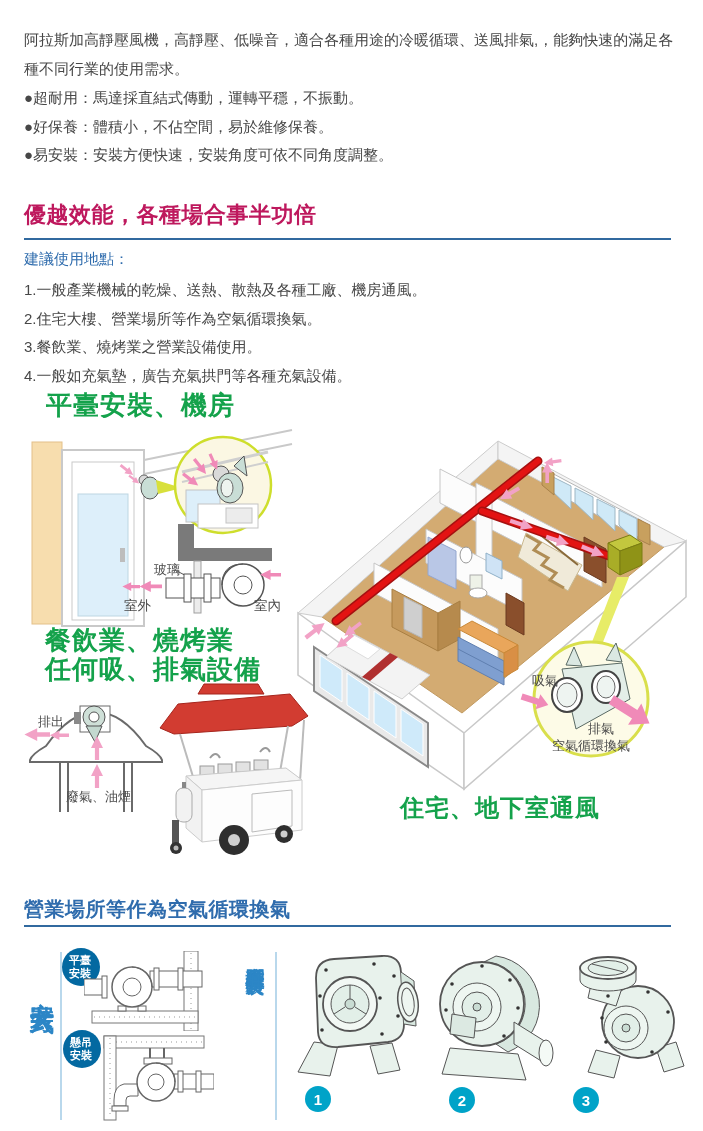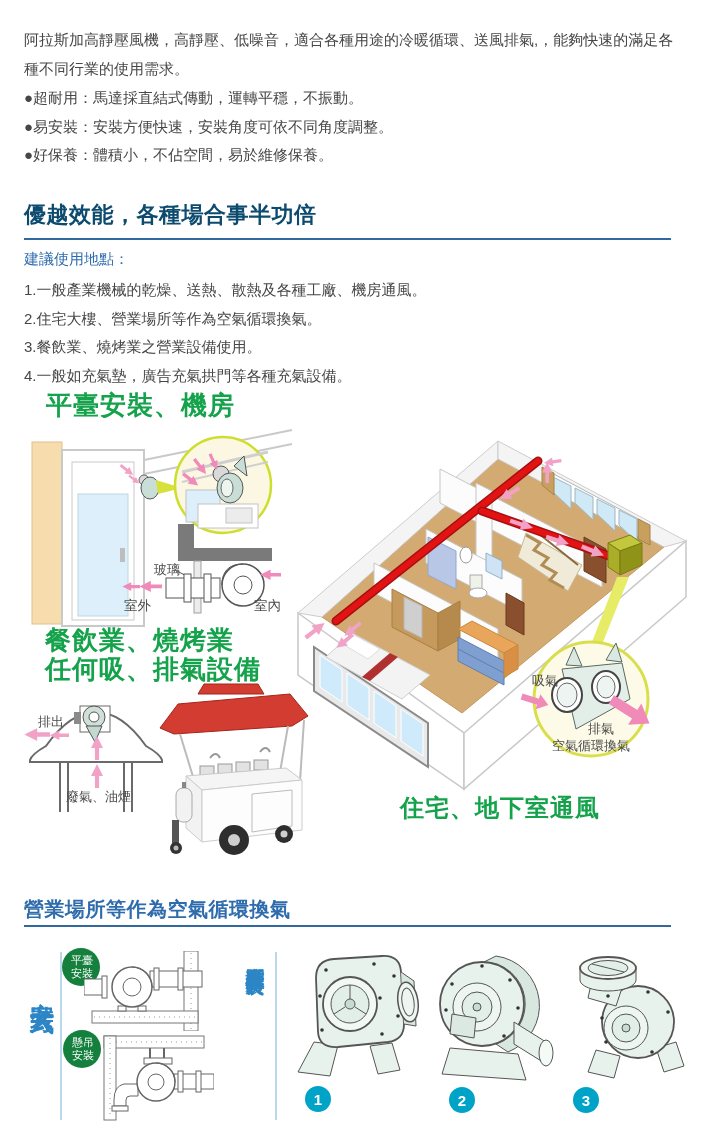--- a/index.html
+++ b/index.html
@@ -1,30 +1,30 @@
 <!DOCTYPE html>
 <html><head>
 <meta charset="utf-8">
 <style>
   html,body{margin:0;padding:0;background:#ffffff;}
   #page{position:relative;width:703px;height:1131px;background:#ffffff;overflow:hidden;
         font-family:"Liberation Sans","DejaVu Sans",sans-serif;}
   .abs{position:absolute;}
   .body-text{font-size:15px;line-height:28.5px;color:#474747;}
-  .blue-h2{font-size:22px;font-weight:bold;color:#0c4a6e;letter-spacing:0.5px;}
+  .blue-h2{font-size:22px;font-weight:bold;color:#be185d;letter-spacing:0.5px;}
   .blue-h2-sm{font-size:20px;font-weight:bold;color:#2f6cad;letter-spacing:0.5px;}
   .blue-label{font-size:15px;color:#2f6cad;}
   .divider{height:2px;background:#31699f;}
   .green-title{font-size:26px;font-weight:bold;color:#14a24b;letter-spacing:1px;line-height:29px;}
   .green-title-sm{font-size:24px;font-weight:bold;color:#14a24b;letter-spacing:1px;}
   .vtext{writing-mode:vertical-rl;text-orientation:upright;font-weight:bold;color:#2c86c6;}
   .vsep{width:2px;background:#b9d8ec;}
-  .badge{width:38px;height:38px;border-radius:50%;background:#15803d;color:#ffffff;
-         font-size:11px;line-height:13px;text-align:right;display:flex;align-items:center;
-         justify-content:center;padding:0;box-sizing:border-box;}
+  .badge{width:38px;height:38px;border-radius:50%;background:#0369a1;color:#ffffff;
+         font-size:11px;line-height:13px;text-align:left;display:flex;align-items:center;
+         justify-content:center;padding:0;box-sizing:border-box;font-weight:bold;}
   .badge span{display:block;width:24px;}
   .numbadge{width:26px;height:26px;border-radius:50%;background:#00a3c8;color:#ffffff;
             font-size:15px;font-weight:bold;display:flex;align-items:center;justify-content:center;}
   svg text{font-family:"Liberation Sans","DejaVu Sans",sans-serif;fill:#4a4a4a;}
 </style>
 </head>
 <body>
 
 <div id="page">
 
@@ -32,22 +32,22 @@
     <defs>
       <path id="parrow" d="M16,4 L8,0 L8,2.6 L0,2.6 L0,5.4 L8,5.4 L8,8 Z"></path>
       <path id="bigarrow" d="M0,6 L22,6 L22,0 L36,10 L22,20 L22,14 L0,14 Z"></path>
     </defs>
   </svg>
 
   <div class="abs body-text" style="left:24px;top:26px;width:660px;">阿拉斯加高靜壓風機，高靜壓、低噪音，適合各種用途的冷暖循環、送風排氣,，能夠快速的滿足各種不同行業的使用需求。</div>
 
   <div class="abs body-text" style="left:24px;top:84px;width:660px;">
     <div>●超耐用：馬達採直結式傳動，運轉平穩，不振動。</div>
+    <div>●好保養：體積小，不佔空間，易於維修保養。</div>
     <div>●易安裝：安裝方便快速，安裝角度可依不同角度調整。</div>
-    <div>●好保養：體積小，不佔空間，易於維修保養。</div>
   </div>
 
   <h2 class="abs blue-h2" style="left:24px;top:200px;margin:0;">優越效能，各種場合事半功倍</h2>
   <div class="abs divider" style="left:24px;top:238px;width:647px;"></div>
 
   <div class="abs blue-label" style="left:24px;top:250px;">建議使用地點：</div>
   <div class="abs body-text" style="left:24px;top:276px;width:660px;">
     <div>1.一般產業機械的乾燥、送熱、散熱及各種工廠、機房通風。</div>
     <div>2.住宅大樓、營業場所等作為空氣循環換氣。</div>
     <div>3.餐飲業、燒烤業之營業設備使用。</div>

